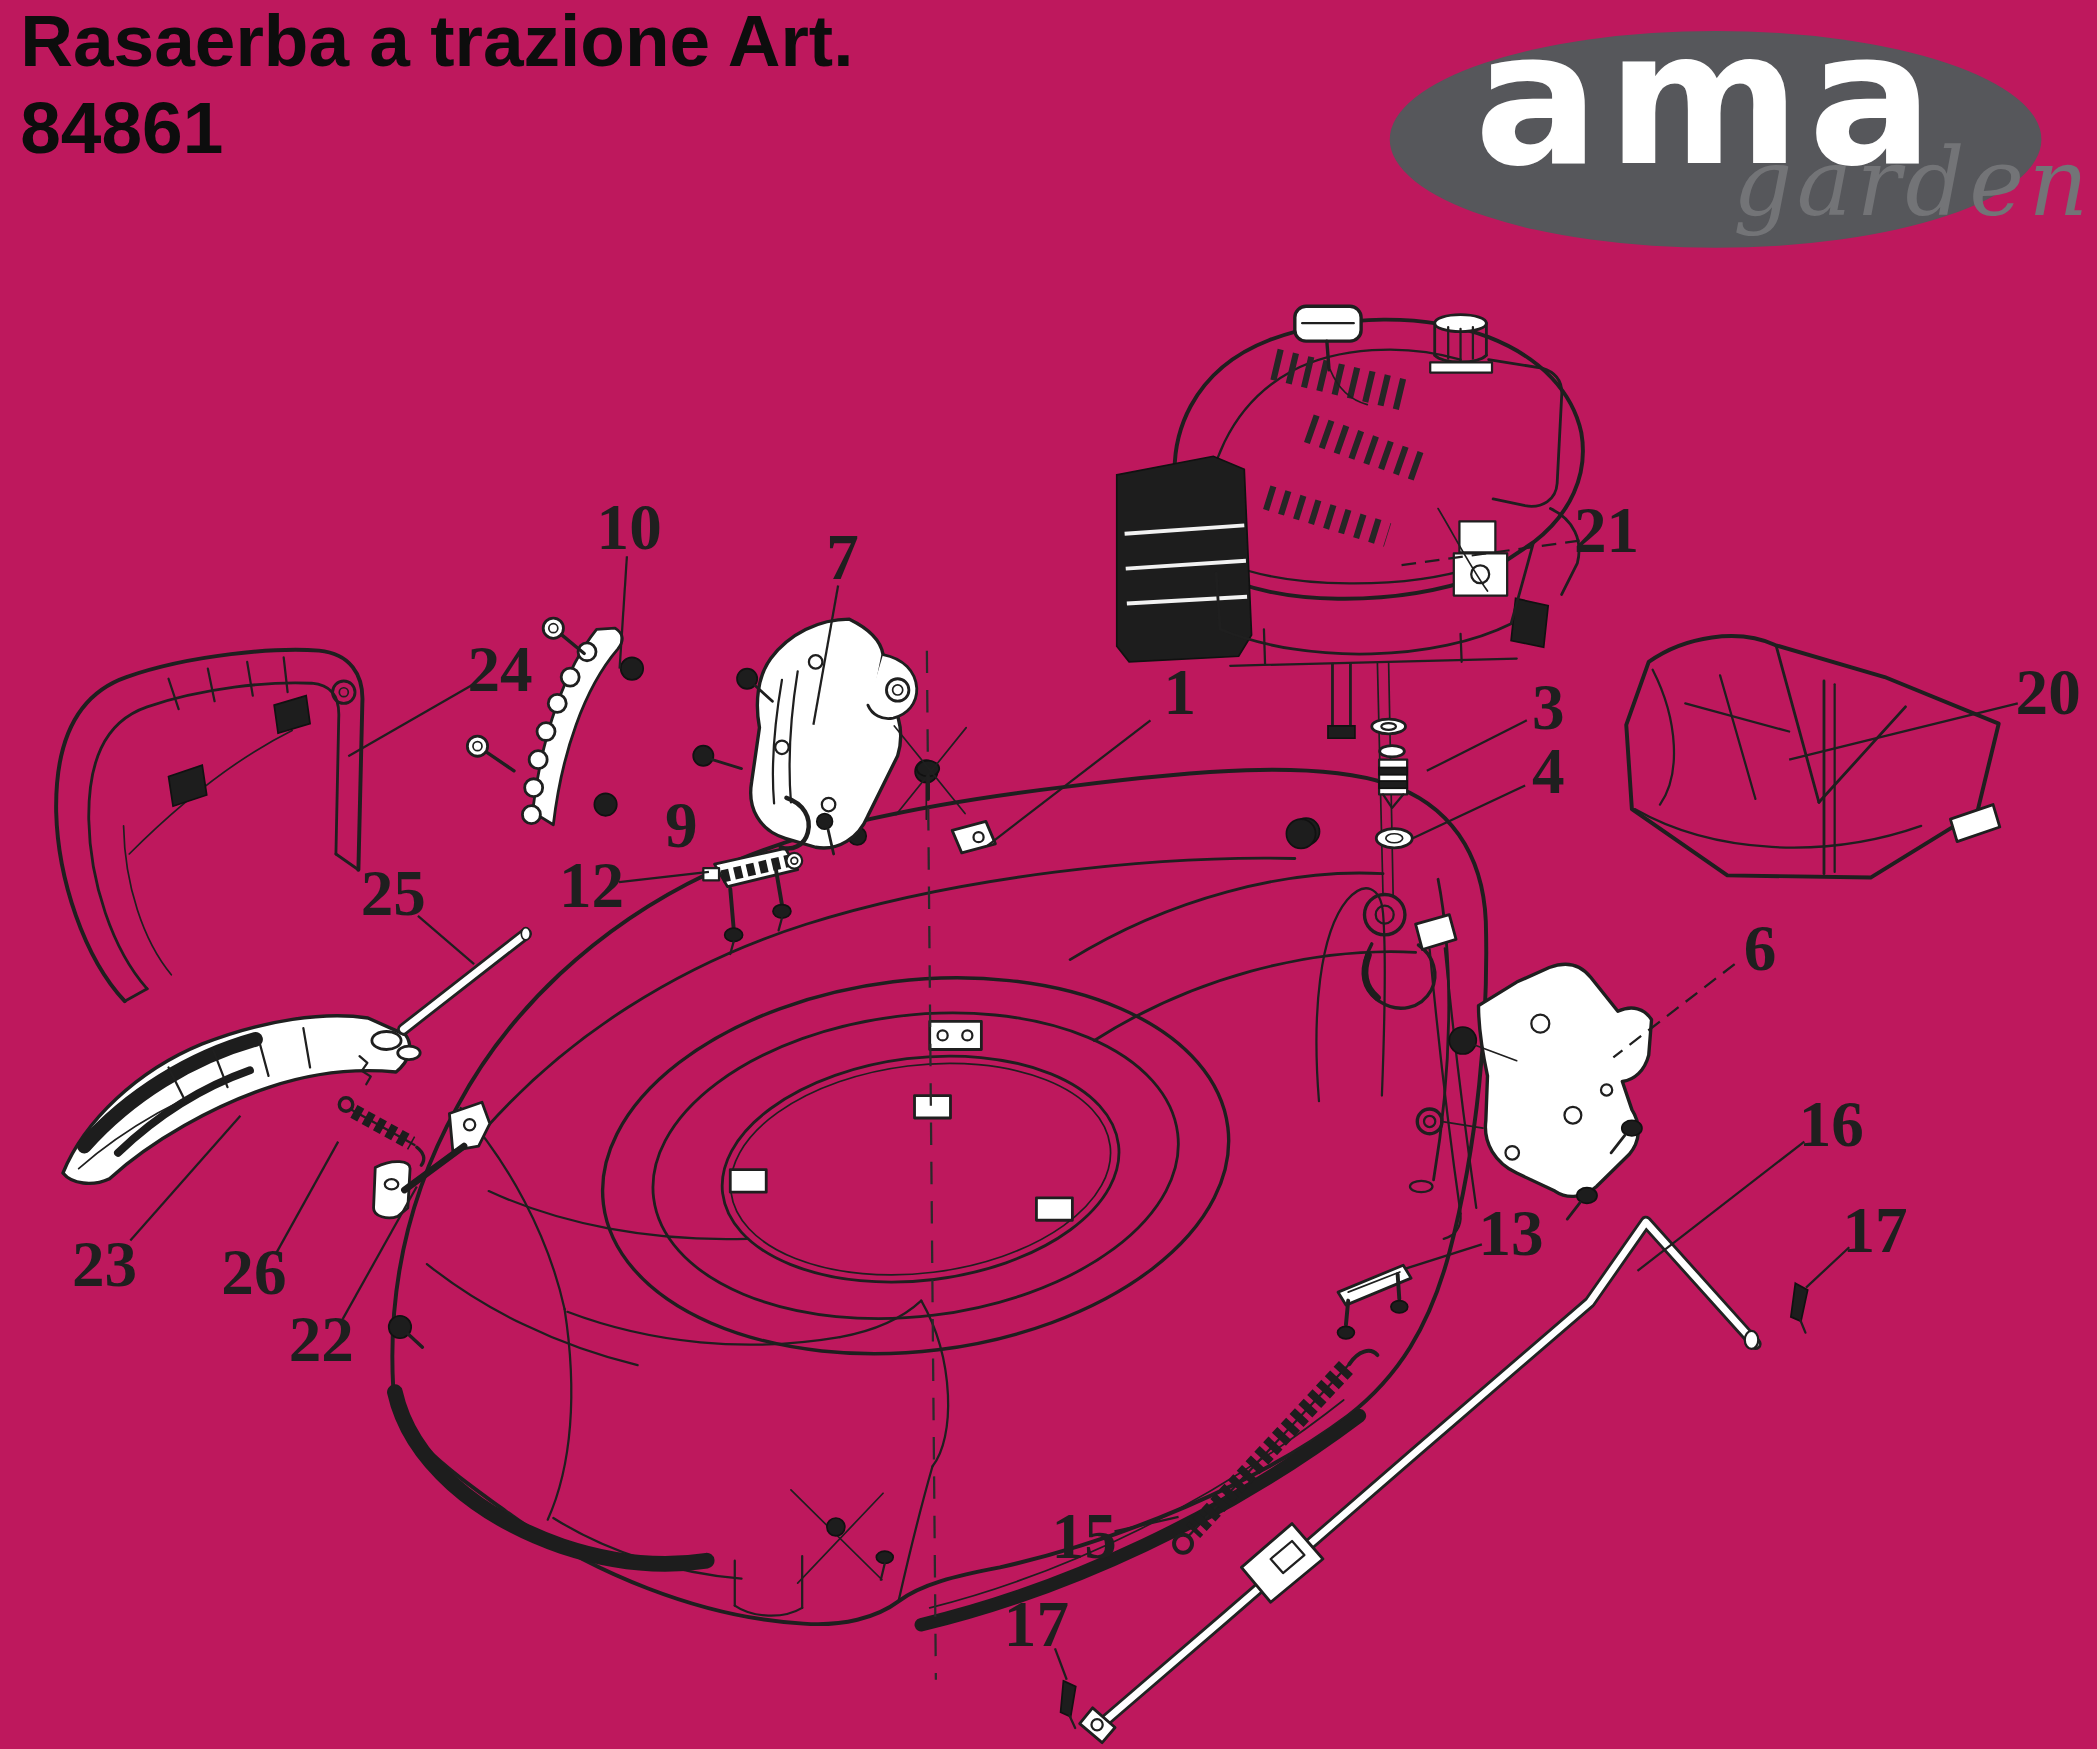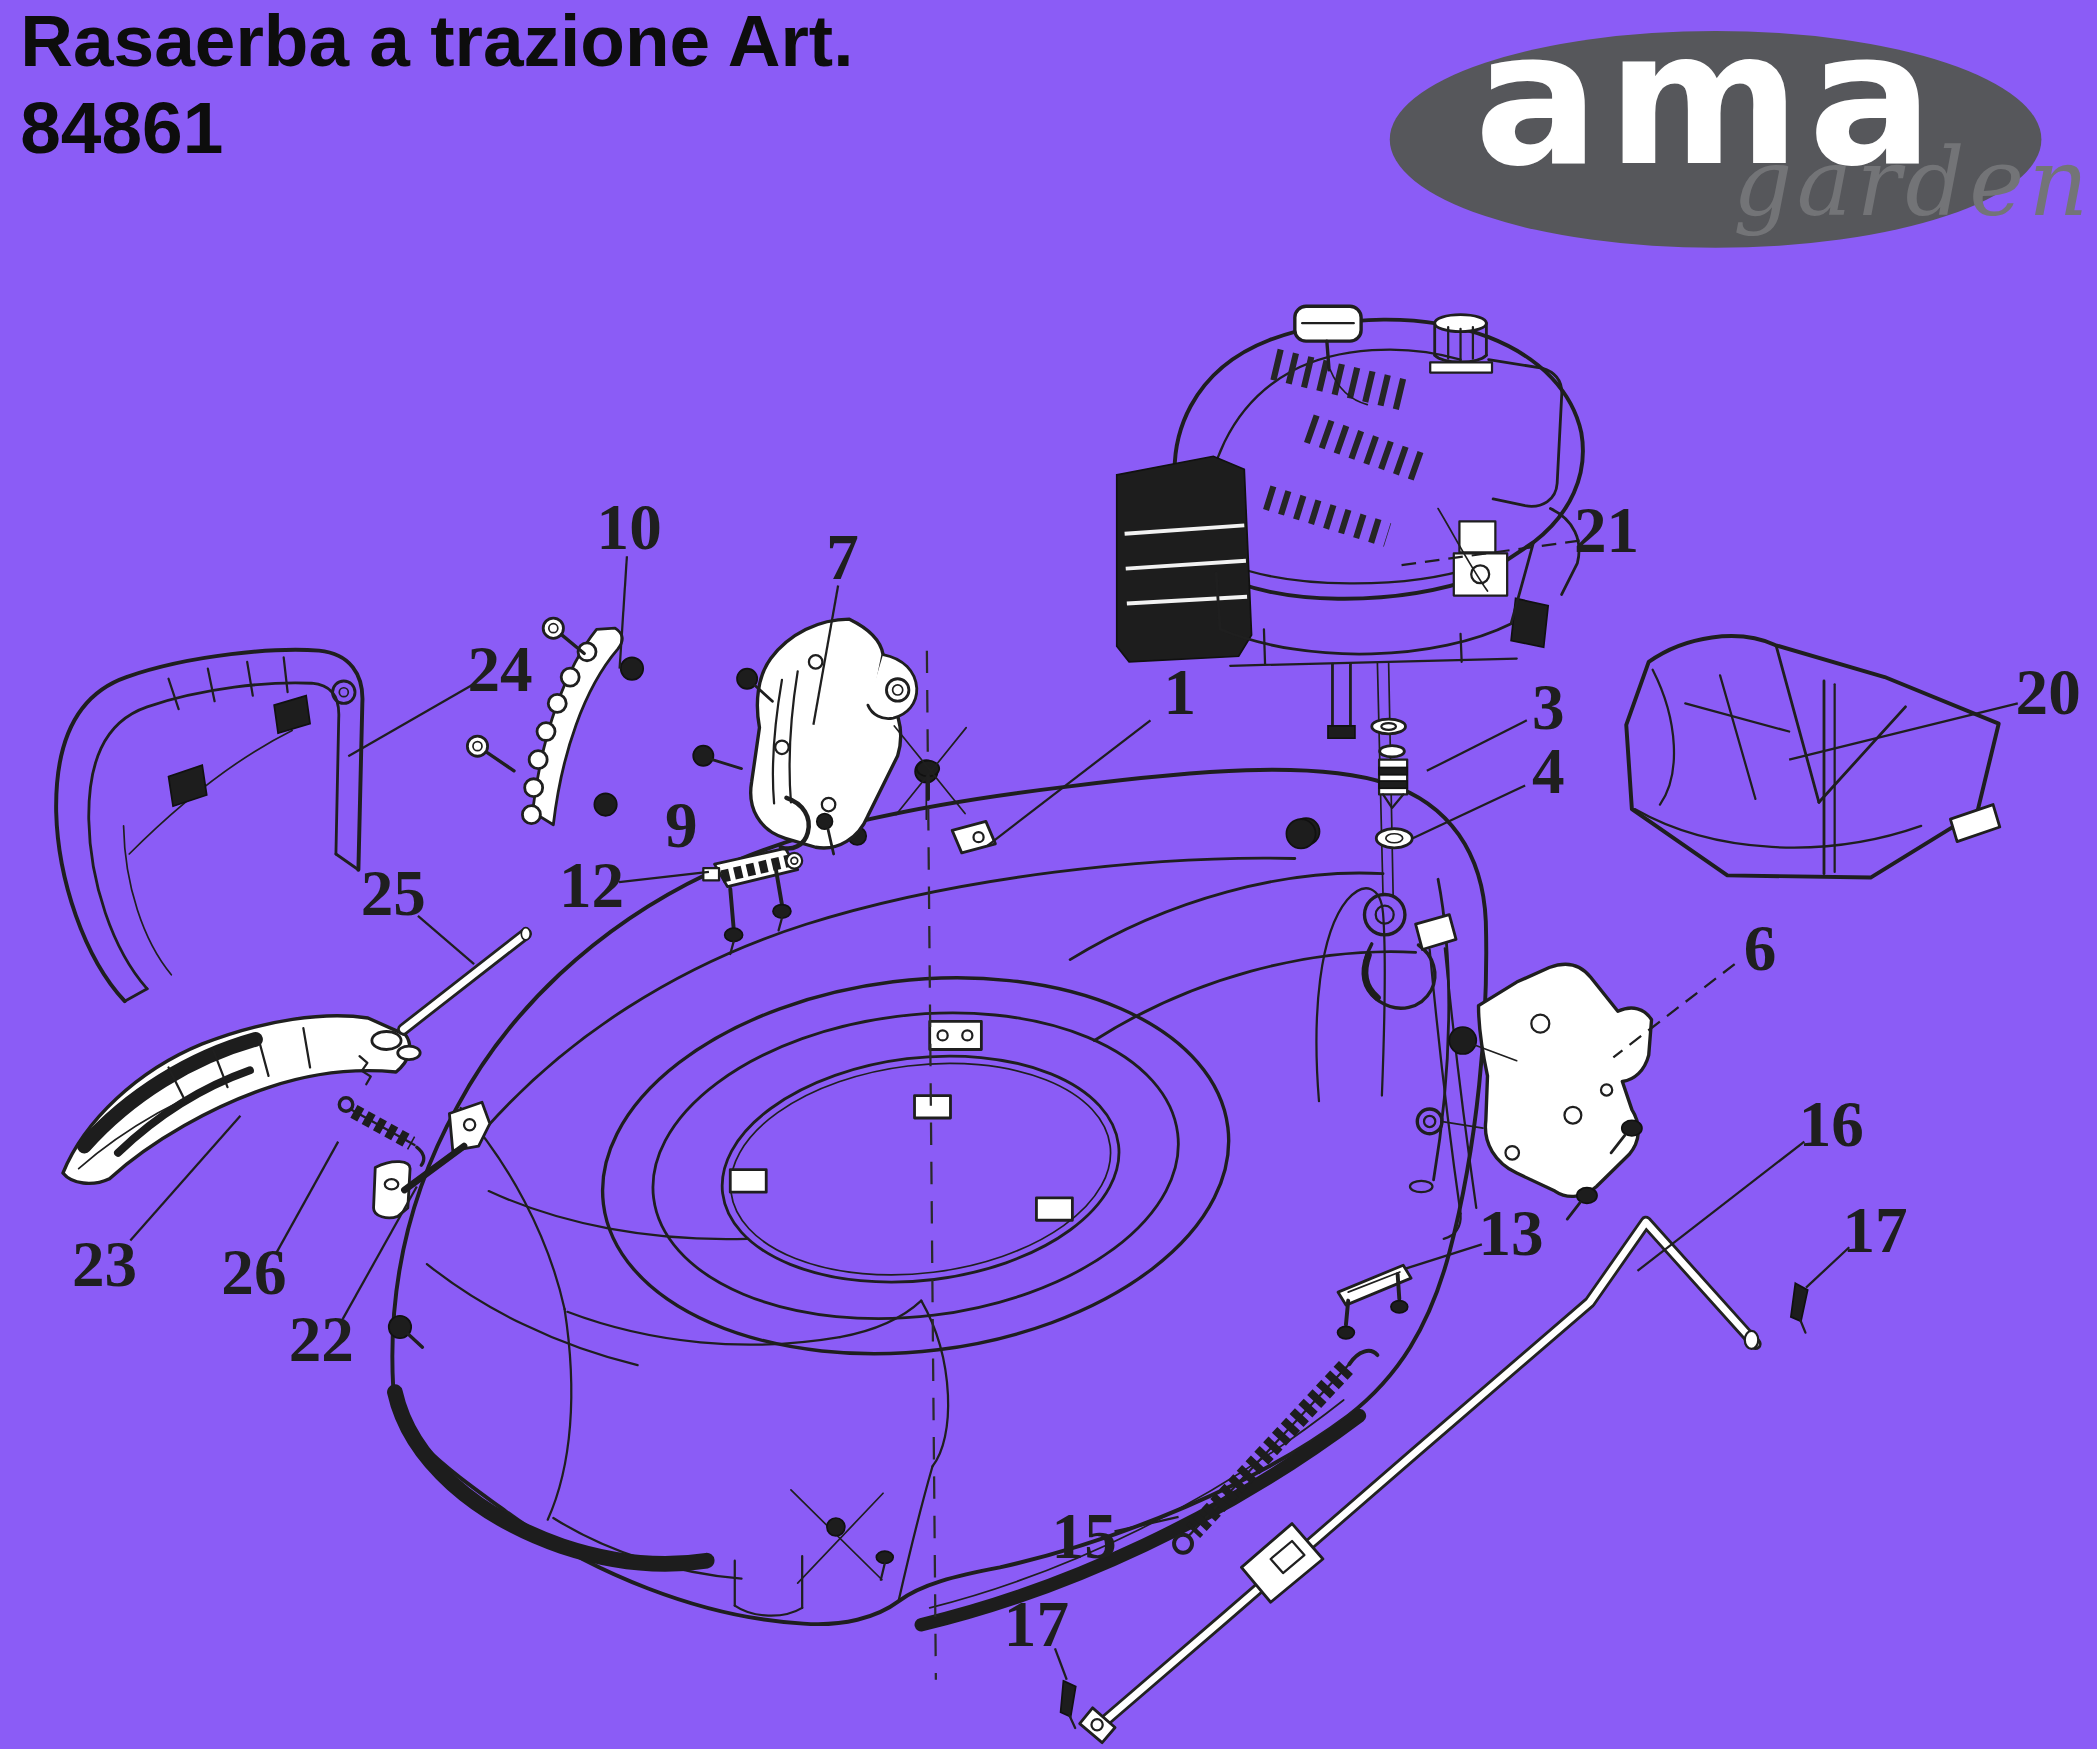--- a/index.html
+++ b/index.html
@@ -1,17 +1,17 @@
 <!DOCTYPE html>
 <html style="--ink: #1f1f1f;font-size:9px"><head>
 <meta charset="utf-8">
 <style>
   :root{ --ink:#1f1f1f; }
   html,body{margin:0;padding:0;background:#ffffff;}
-  .page{position:relative;width:2097px;height:1749px;background:#8b5cf6;overflow:hidden;
+  .page{position:relative;width:2097px;height:1749px;background:#be185d;overflow:hidden;
         font-family:"Liberation Sans",sans-serif;}
   svg{position:absolute;left:0;top:0;}
   .title{font-family:"Liberation Sans",sans-serif;font-weight:700;font-size:130px;fill:#0d0d0d;}
   .callout{font-family:"Liberation Serif",serif;font-weight:700;font-size:116px;
            fill:var(--ink);text-anchor:middle;dominant-baseline:central;}
   .leader{stroke:var(--ink);stroke-width:4;fill:none;}
   .leader.dashed{stroke-dasharray:26 16;}
   .ln{stroke:var(--ink);fill:none;stroke-linecap:round;stroke-linejoin:round;}
   .w7{stroke-width:7;} .w6{stroke-width:6;} .w5{stroke-width:5;} .w4{stroke-width:4;} .w3{stroke-width:3;}
   .fillwhite{fill:#ffffff;}

